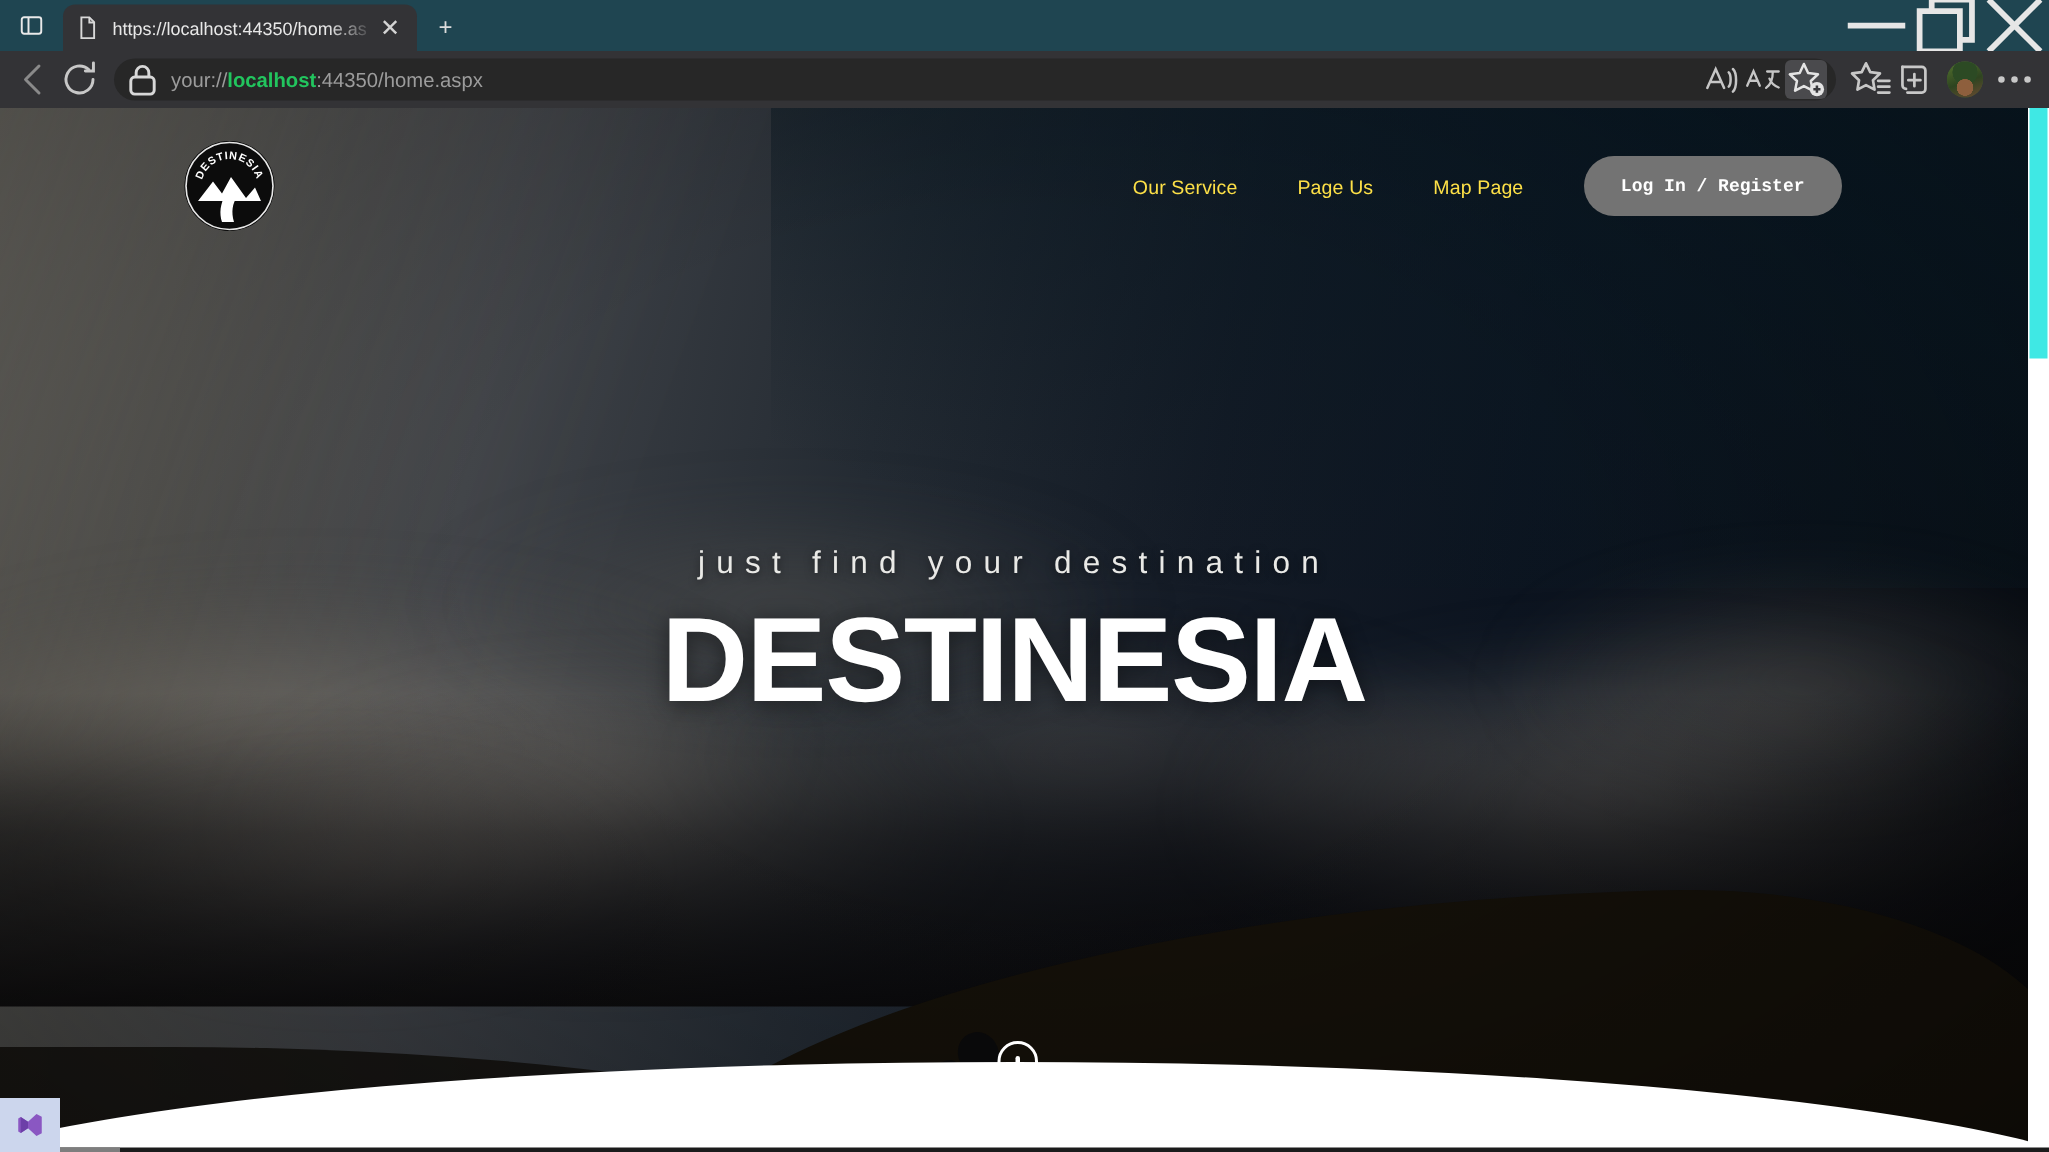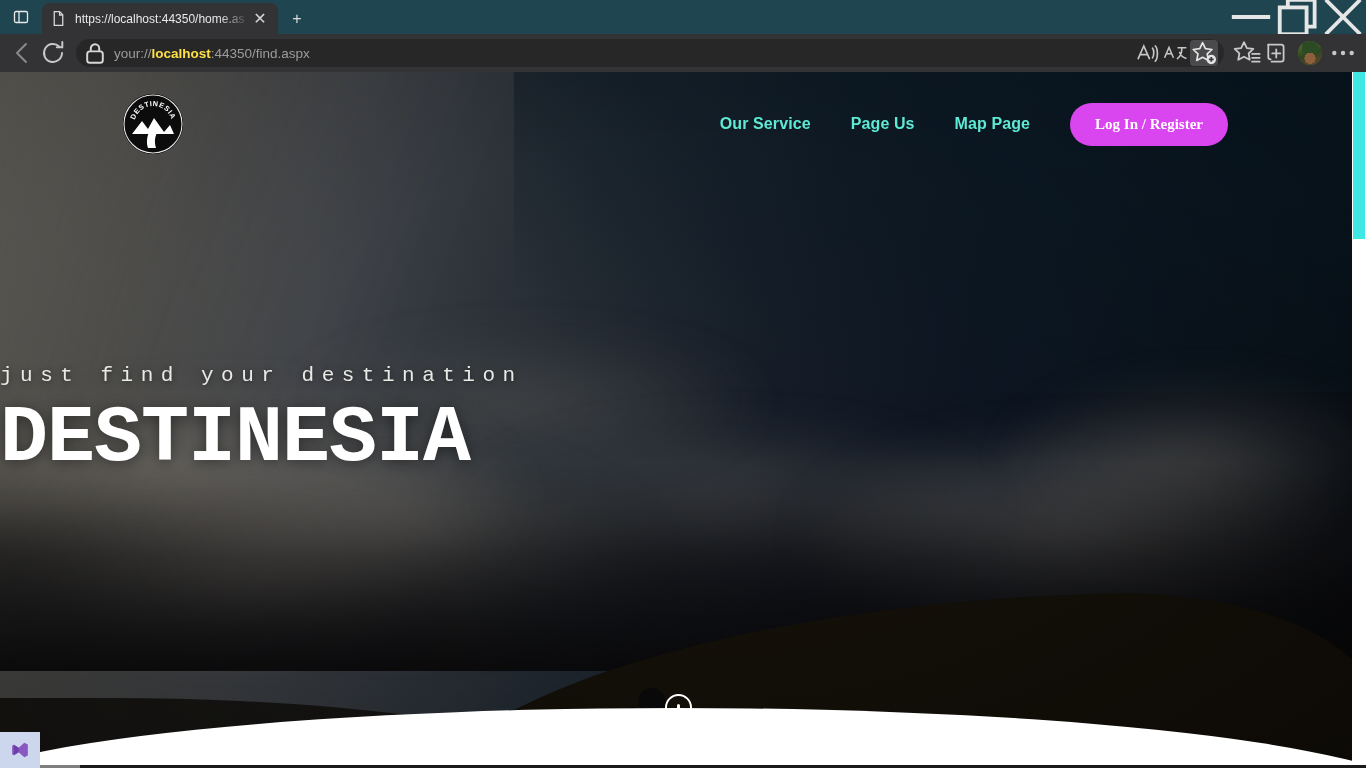--- a/index.html
+++ b/index.html
@@ -79,21 +79,21 @@
   }
   .omni-lock {
     width: 26px; height: 24px; display: flex;
     align-items: center; justify-content: center;
     color: #d0d0d0; flex: 0 0 26px; cursor: pointer;
   }
   .omni-url {
     flex: 1 1 auto; font-size: 13.5px; color: #9c9c9c;
     padding-left: 6px; white-space: nowrap; overflow: hidden;
   }
-  .omni-url b { color: #fde047; font-weight: 600; }
+  .omni-url b { color: #22c55e; font-weight: 600; }
   .omni-right { display: flex; align-items: center; }
   .omni-right .tb-btn { width: 28px; height: 26px; flex: 0 0 28px; }
   .tb-btn.active { background: #4a4a4d; }
   .avatar {
     width: 24px; height: 24px; border-radius: 50%;
     margin: 0 6px; overflow: hidden; flex: 0 0 24px;
     background: #3d5a32; cursor: pointer; position: relative;
   }
   .avatar::before {
     content: ""; position: absolute; inset: 0;
@@ -205,36 +205,36 @@
     background: #0b0b0b; position: relative; overflow: hidden;
     cursor: pointer; flex: 0 0 60px;
   }
   .logo svg { position: absolute; inset: 0; width: 60px; height: 60px; }
 
   .nav-links {
     margin-left: auto; margin-right: 124px;
     display: flex; align-items: center; gap: 0;
   }
   .nav-link {
-    color: #5eead4; font-size: 16px; font-weight: 700;
+    color: #fde047; font-size: 13px; font-weight: 400;
     letter-spacing: .1px; text-decoration: none;
     padding: 8px 20px; cursor: pointer; white-space: nowrap;
   }
   .nav-cta {
-    margin-left: 20px; background: #d946ef; color: #ffffff;
-    font-size: 15px; font-weight: 700; border: none;
+    margin-left: 20px; background: #737373; color: #ffffff;
+    font-size: 12px; font-weight: 700; border: none;
     border-radius: 26px; padding: 13px 25px;
     cursor: pointer; white-space: nowrap;
-    font-family: Liberation Serif, serif;
+    font-family: Liberation Mono, monospace;
   }
 
   
   .hero-copy {
     position: absolute; left: 0; top: 292px; width: 1352px;
-    z-index: 5; font-family: Liberation Mono, monospace;
+    text-align: center; z-index: 5;
   }
   .tagline {
     color: #e9e9e6; font-size: 21px; font-weight: 400;
     letter-spacing: 7.5px; margin-bottom: 12px;
     text-shadow: 0 1px 6px rgba(0,0,0,.5);
   }
   .brand {
     color: #ffffff; font-size: 80px; font-weight: 700;
     letter-spacing: -1px; line-height: 1.0;
     text-shadow: 0 2px 14px rgba(0,0,0,.45);
@@ -349,21 +349,21 @@
       </svg>
     </div>
 
     <div class="omnibox">
       <span class="omni-lock">
         <svg viewBox="0 0 16 16" fill="none" stroke="#d8d8d8" stroke-width="1.2">
           <rect x="3.2" y="7" width="9.6" height="7" rx="1.6"></rect>
           <path d="M5.4 7V5.2a2.6 2.6 0 0 1 5.2 0V7"></path>
         </svg>
       </span>
-      <span class="omni-url"><span>your://</span><b>localhost</b><span>:44350/find.aspx</span></span>
+      <span class="omni-url"><span>your://</span><b>localhost</b><span>:44350/home.aspx</span></span>
 
       <span class="omni-right">
         <span class="tb-btn">
           <svg viewBox="0 0 20 20" fill="none" stroke="#c6c6c6" stroke-width="1.2" stroke-linecap="round">
             <path d="M3 14l4-9 4 9M4.3 11.2h5.4"></path>
             <path d="M13.2 6.6c1.2 1.1 1.2 5.7 0 6.8M15.2 5c2 1.8 2 9 0 10.8"></path>
           </svg>
         </span>
         <span class="tb-btn">
           <svg viewBox="0 0 20 20" fill="none" stroke="#c6c6c6" stroke-width="1.1" stroke-linecap="round">

